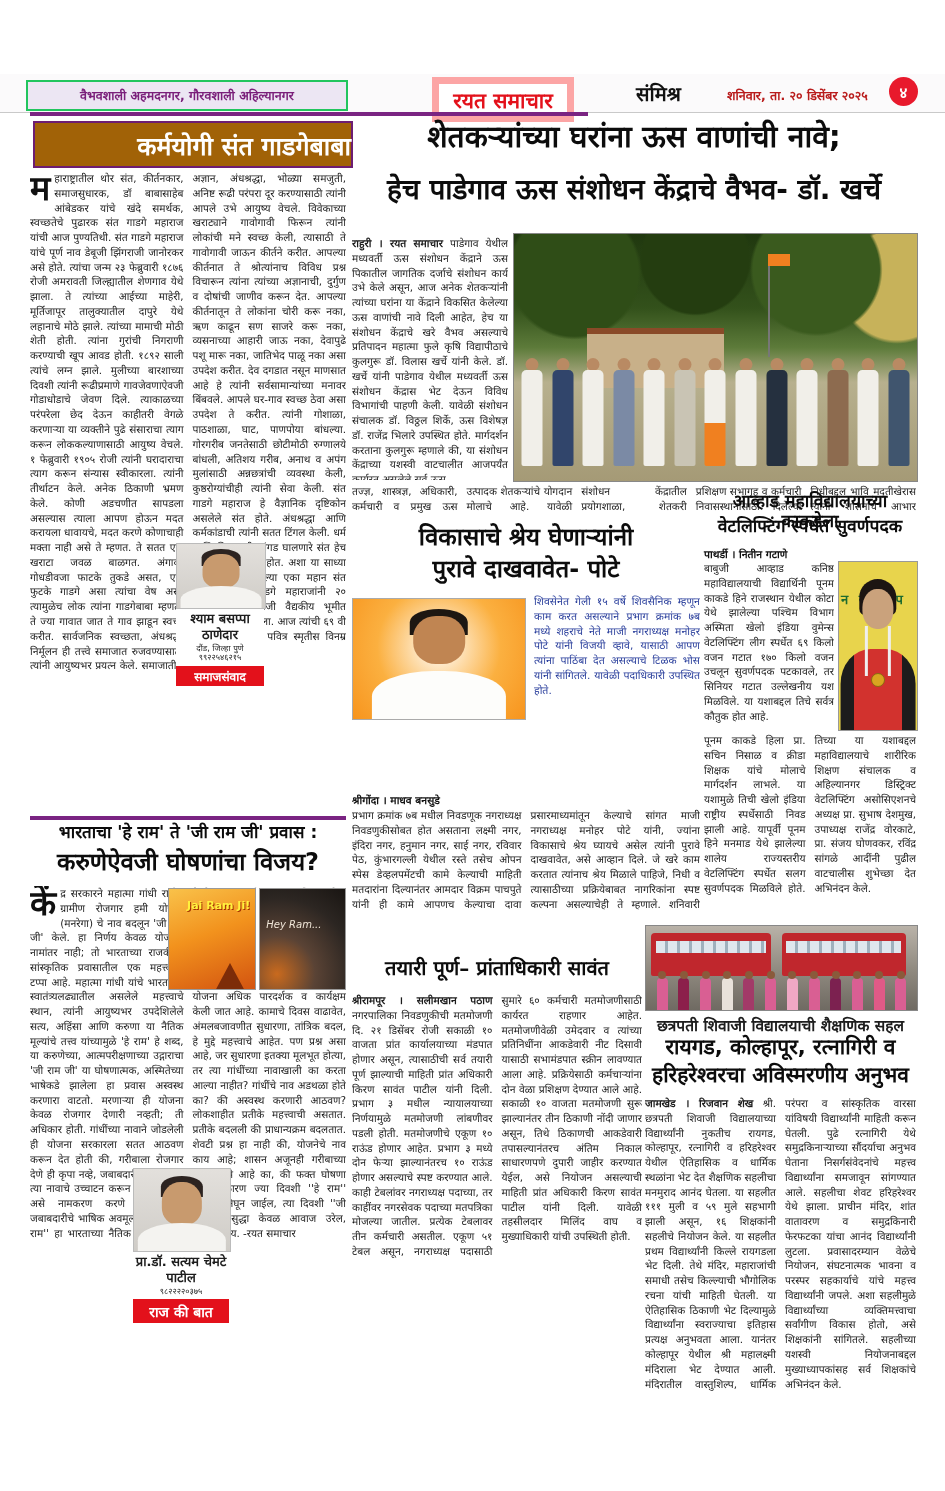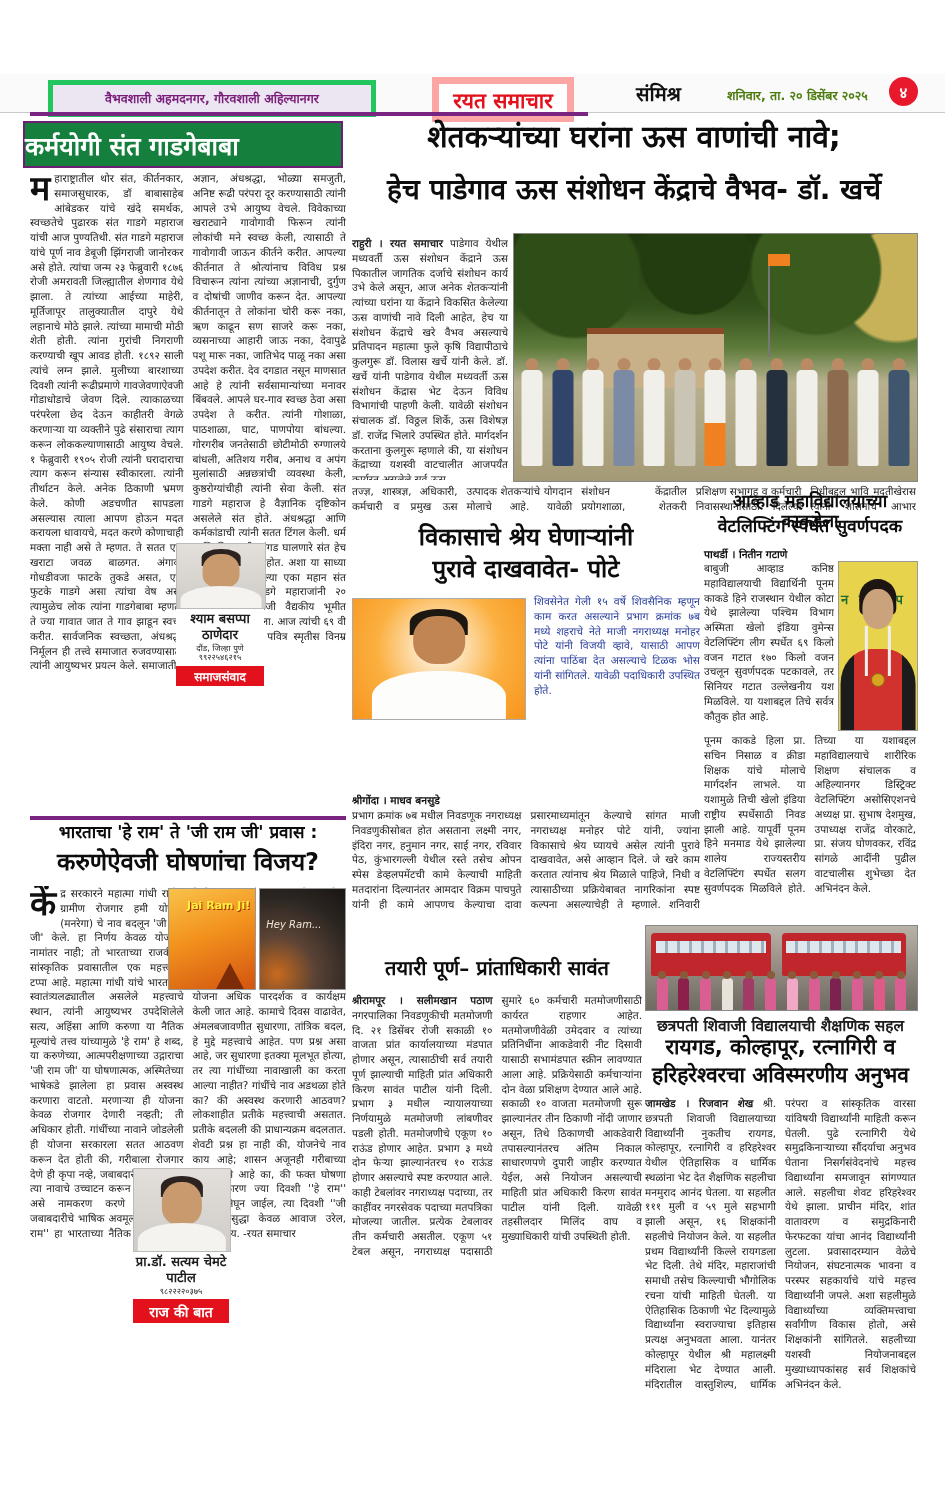--- a/index.html
+++ b/index.html
@@ -1,38 +1,38 @@
 <!DOCTYPE html>
 <html><head>
 <meta charset="utf-8">
 <style>
   html,body{margin:0;padding:0;background:#e9e9e9;}
   .page{position:relative;width:945px;height:1491px;background:#ffffff;margin:0 auto;
         font-family:"DejaVu Sans","Liberation Sans",sans-serif;color:#1d1d1d;overflow:hidden;}
   .mast{position:absolute;left:0;top:74px;width:945px;height:38px;background:#fbfafb;border-bottom:1px solid #c9c9c9;}
-  .banner-left{position:absolute;left:48px;top:80px;width:318px;height:27px;background:#ece6f3;border:5px solid #22c55e;
+  .banner-left{position:absolute;left:26px;top:80px;width:318px;height:27px;background:#ece6f3;border:2px solid #22c55e;
                color:#7a1f7a;font-weight:bold;font-size:12.5px;display:flex;align-items:center;justify-content:center;}
   .paper-name{position:absolute;left:432px;top:77px;width:128px;height:31px;background:#fff;border:7px solid #fca5a5;
               color:#e3111b;font-weight:bold;font-size:21px;display:flex;align-items:center;justify-content:center;}
   .edition{position:absolute;left:636px;top:80px;font-size:20px;font-weight:bold;color:#111;}
-  .dateline{position:absolute;left:727px;top:87px;font-size:12.5px;font-weight:bold;color:#4d7c0f;}
+  .dateline{position:absolute;left:727px;top:87px;font-size:12.5px;font-weight:bold;color:#b91c1c;}
   .pageno{position:absolute;left:889px;top:77px;width:29px;height:29px;border-radius:50%;background:#e8192c;
           color:#fff;font-weight:bold;font-size:15px;display:flex;align-items:center;justify-content:center;}
   .purple-rule{position:absolute;left:30px;top:112px;width:558px;height:4px;background:#7a2482;}
   
   .headline{font-weight:bold;color:#0c0c0c;text-align:center;line-height:1.12;}
   .byline{font-weight:bold;font-size:10.5px;color:#111;}
   .body-text{font-size:10.4px;line-height:1.42;text-align:justify;color:#1c1c1c;overflow:hidden;}
   .cols2{column-count:2;column-gap:9px;}
   .cols5{column-count:5;column-gap:9px;}
   .dropcap{float:left;font-size:34px;line-height:0.9;font-weight:bold;padding:2px 4px 0 0;color:#101010;}
   .byline-inline{font-weight:bold;}
   
-  .gadge-title{position:absolute;left:23px;top:121px;width:316px;height:43px;background:#15803d;border:2px solid #6d1d72;
-               color:#fff;font-weight:bold;font-size:25px;display:flex;align-items:center;justify-content:flex-start;}
+  .gadge-title{position:absolute;left:33px;top:121px;width:316px;height:43px;background:#a16207;border:2px solid #6d1d72;
+               color:#fff;font-weight:bold;font-size:25px;display:flex;align-items:center;justify-content:flex-end;}
   .gadge-body{position:absolute;left:30px;top:171px;width:316px;height:643px;}
   .divider-purple{position:absolute;left:30px;top:816px;width:316px;height:4px;background:#7a2482;}
   .heyram-h1{position:absolute;left:30px;top:823px;width:316px;font-size:17px;}
   .heyram-h2{position:absolute;left:30px;top:849px;width:316px;font-size:24px;}
   .heyram-body{position:absolute;left:30px;top:886px;width:316px;height:584px;}
   
   .author-card{position:absolute;background:#fff;text-align:center;}
   .author-photo{width:100%;background:linear-gradient(#e3e0dc,#cfccc7);position:relative;overflow:hidden;border:1px solid #bbb;}
   .author-photo .head{position:absolute;left:50%;top:16%;transform:translateX(-50%);width:42%;height:52%;
                       background:#c89a6e;border-radius:46% 46% 40% 40%;}

